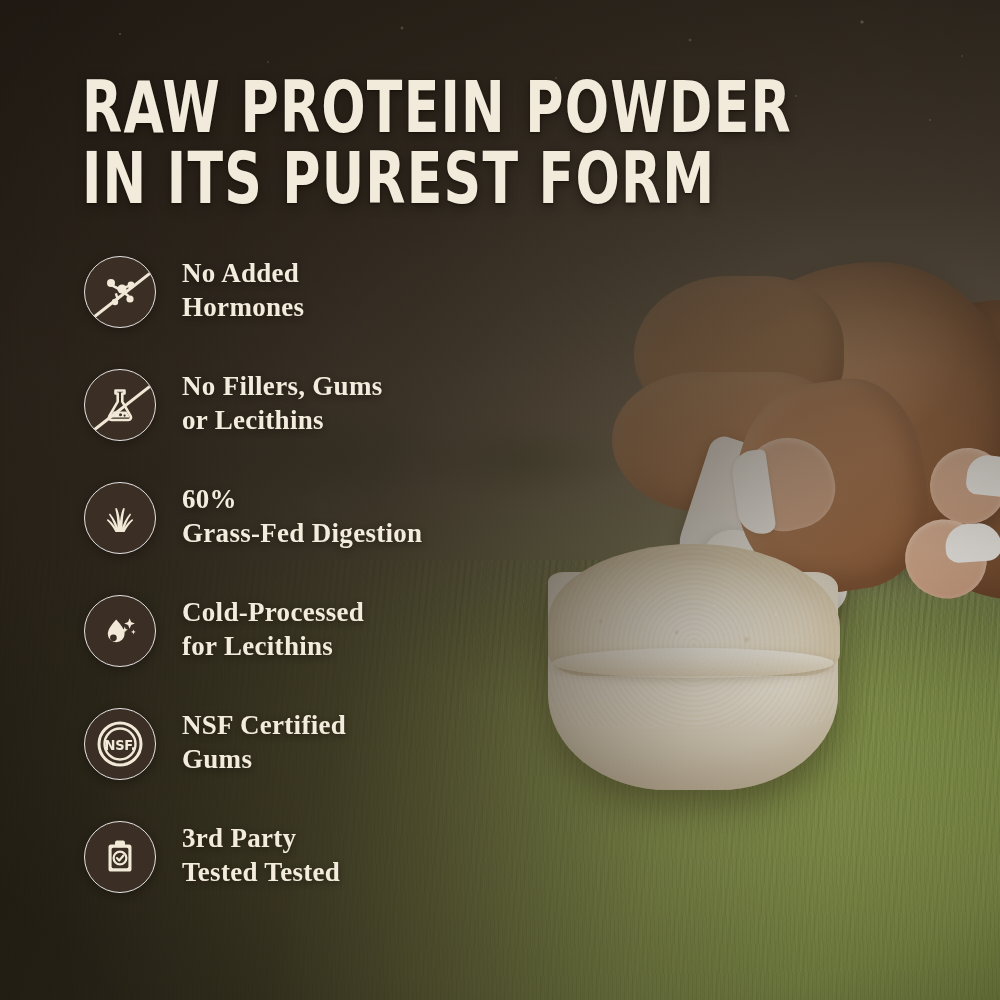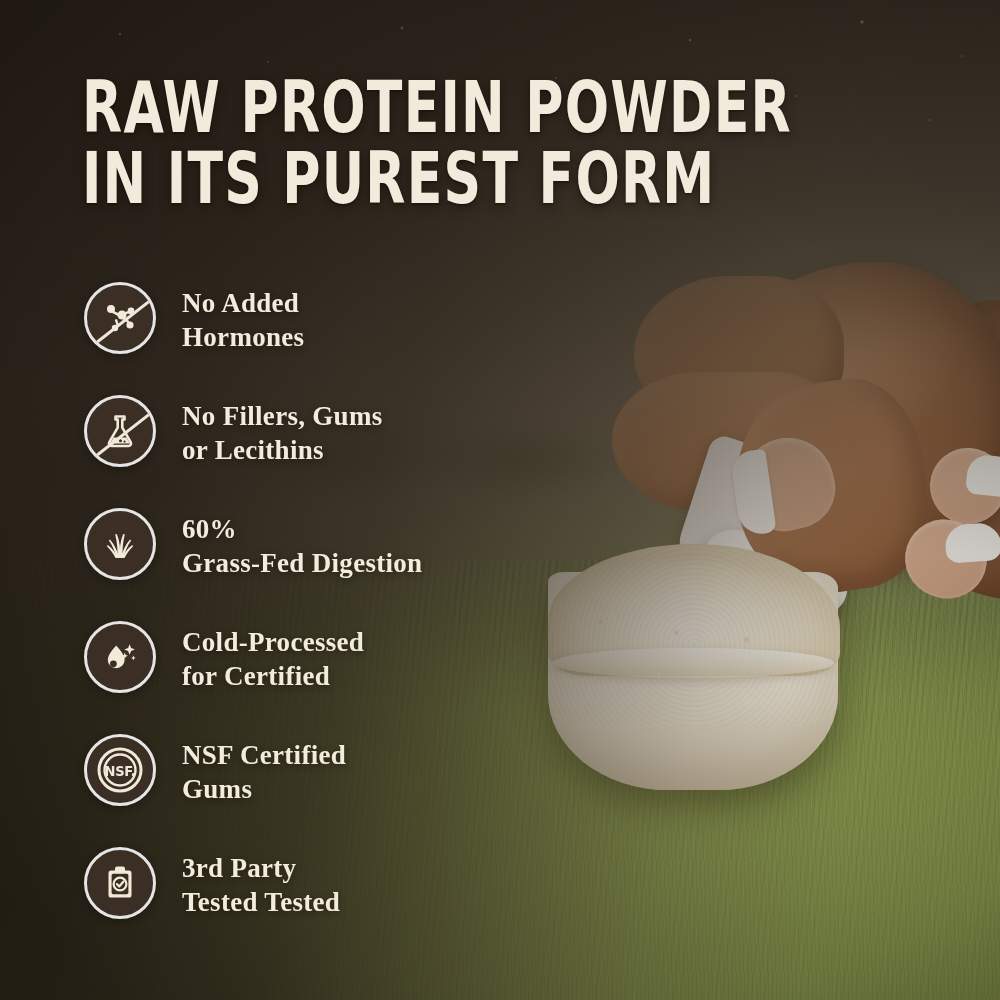--- a/index.html
+++ b/index.html
@@ -136,30 +136,30 @@
 
   
   .features {
     position:absolute;
     left:84px; top:256px;
     width:520px;
   }
   .feature {
     position:relative;
     display:flex;
-    align-items:flex-end;
+    align-items:flex-start;
     height:98px;
     margin-bottom:15px;
   }
   .badge {
     flex:0 0 auto;
     width:72px; height:72px;
     border-radius:50%;
     background:#3b2f25;
-    border:3px solid #e5e5e5;
+    border:1px solid #e5e5e5;
     box-shadow:0 2px 8px rgba(18,12,6,.45);
     display:flex; align-items:center; justify-content:center;
     position:relative;
     overflow:hidden;
   }
   .badge svg { display:block; }
   .badge .slash {
     position:absolute;
     left:-6px; top:50%;
     width:90px; height:3px;
@@ -433,21 +433,21 @@
           <g class="ico">
             <path d="M16.2 8.5c5.6 6.2 8.4 10.6 8.4 14.4a8.4 8.4 0 1 1-16.8 0c0-3.8 2.8-8.2 8.4-14.4z"></path>
             <circle cx="13.4" cy="26.8" r="3.4" fill="#3b2f25"></circle>
             <path d="M29.6 7.2l1.5 3.8 3.8 1.5-3.8 1.5-1.5 3.8-1.5-3.8-3.8-1.5 3.8-1.5z"></path>
             <path d="M24.8 15.6l.9 2.3 2.3.9-2.3.9-.9 2.3-.9-2.3-2.3-.9 2.3-.9z"></path>
             <path d="M33.4 18.4l.7 1.8 1.8.7-1.8.7-.7 1.8-.7-1.8-1.8-.7 1.8-.7z"></path>
           </g>
         </svg>
       </span>
       <span class="feat-text">Cold-Processed
-for Certified</span>
+for Lecithins</span>
     </li>
 
     <li class="feature">
       <span class="badge">
         <svg width="54" height="54" viewBox="0 0 54 54" aria-hidden="true">
           <circle cx="27" cy="27" r="21" fill="none" stroke="#f2e9d8" stroke-width="3"></circle>
           <circle cx="27" cy="27" r="15.5" fill="none" stroke="#f2e9d8" stroke-width="2.4"></circle>
           <text x="27" y="32.6" text-anchor="middle" font-family="'DejaVu Sans Condensed','Liberation Sans',sans-serif" font-size="14.5" font-weight="700" fill="#f2e9d8" letter-spacing="-.3">NSF.</text>
         </svg>
       </span>

